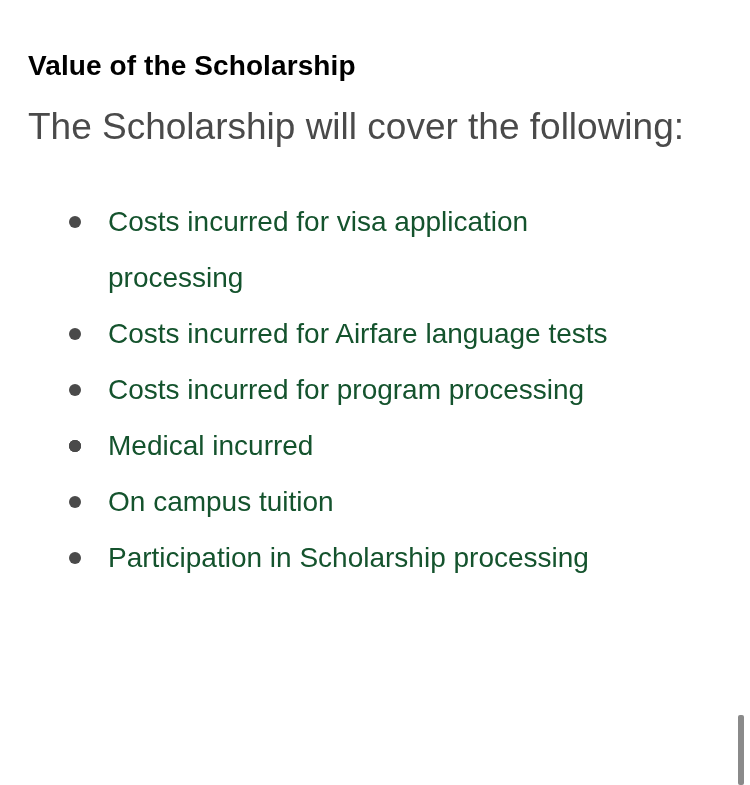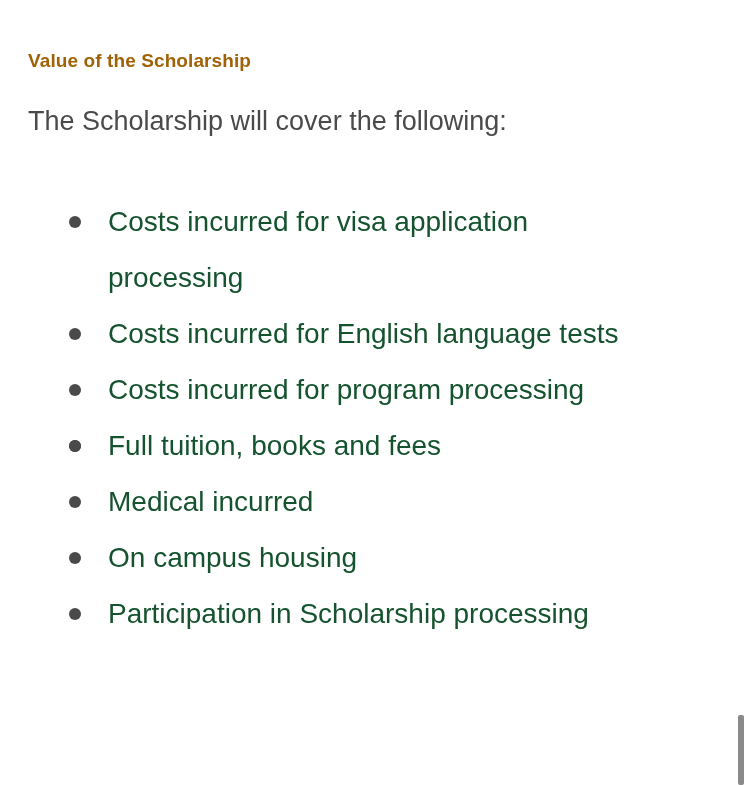--- a/index.html
+++ b/index.html
@@ -2,25 +2,25 @@
 <html><head>
 <meta charset="utf-8">
 <style>
   html, body { margin:0; padding:0; }
   body {
     width:750px; height:785px; background:#ffffff; position:relative; overflow:hidden;
     font-family:"Liberation Sans", sans-serif;
   }
   .title {
     position:absolute; left:28px; top:50px;
-    font-size:19px; font-weight:bold; color:#a16207; letter-spacing:0.1px;
+    font-size:28px; font-weight:bold; color:#000000; letter-spacing:0.1px;
   }
   .intro {
     position:absolute; left:28px; top:106px;
-    font-size:27px; color:#4a4a4a;
+    font-size:37px; color:#4a4a4a;
   }
   ul.list {
     position:absolute; left:0; top:194px; margin:0; padding:0; list-style:none;
     width:720px;
   }
   ul.list li {
     position:relative; padding-left:108px;
     font-size:28px; line-height:56px; color:#14532d;
   }
   ul.list li .bullet {
@@ -33,22 +33,22 @@
   }
 </style>
 </head>
 <body>
 
 <div class="title">Value of the Scholarship</div>
 <div class="intro">The Scholarship will cover the following:</div>
 
 <ul class="list">
   <li style="width:500px;"><span class="bullet"></span><span>Costs incurred for visa application processing</span></li>
-  <li><span class="bullet"></span><span>Costs incurred for English language tests</span></li>
+  <li><span class="bullet"></span><span>Costs incurred for Airfare language tests</span></li>
   <li><span class="bullet"></span><span>Costs incurred for program processing</span></li>
   <li><span class="bullet"></span></li>
-  <li><span class="bullet"></span><span>Full tuition, books and fees</span></li>
+  <li><span class="bullet"></span></li>
   <li><span class="bullet"></span><span>Medical incurred</span></li>
-  <li><span class="bullet"></span><span>On campus housing</span></li>
+  <li><span class="bullet"></span><span>On campus tuition</span></li>
   <li><span class="bullet"></span><span>Participation in Scholarship processing</span></li>
 </ul>
 
 <div class="scrollbar"></div>
 
 </body></html>

